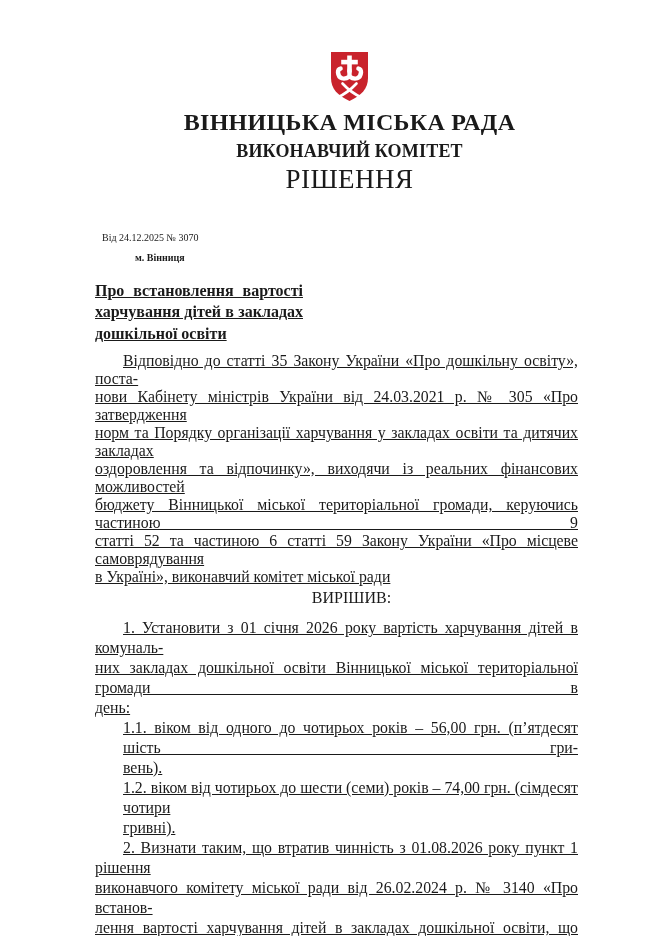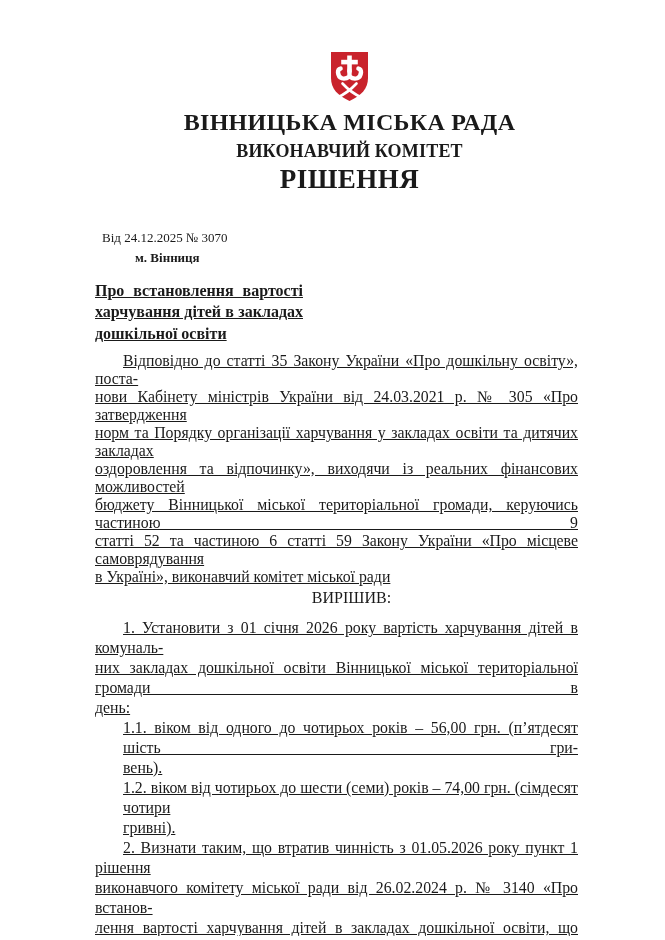--- a/index.html
+++ b/index.html
@@ -15,23 +15,23 @@
     padding:50px 87px 0 95px;
     overflow:hidden;
     font-family:"Liberation Serif","DejaVu Serif",serif;
     color:var(--ink);
   }
   
   .header{text-align:center;margin-left:26px;}
   .emblem{display:block;margin:0 auto;}
   .org{font-size:24px;font-weight:bold;line-height:1.2;margin:5px 0 0;letter-spacing:.3px;}
   .committee{font-size:18px;font-weight:bold;line-height:1.15;margin:4px 0 0;letter-spacing:.2px;}
-  .doctype{font-size:27px;font-weight:bold;line-height:1.15;margin:3px 0 0;letter-spacing:.5px;}
+  .doctype{font-size:27px;font-weight:normal;line-height:1.15;margin:3px 0 0;letter-spacing:.5px;}
   
-  .meta{margin:32px 0 0 7px;font-size:13px;line-height:20px;}
+  .meta{margin:32px 0 0 7px;font-size:10px;line-height:20px;}
   .meta .city{padding-left:33px;font-weight:bold;}
   
   .subject{margin-top:12px;width:208px;font-weight:bold;font-size:16px;line-height:21.5px;}
   
   .bodytext{font-size:15.8px;}
   .intro{margin-top:8px;line-height:18px;}
   .items{line-height:20px;}
   .resolution{margin:2px 0 10px;padding-left:30px;text-align:center;font-size:16px;line-height:20px;}
   
   .tl{text-align:left;text-decoration:underline;}
@@ -92,19 +92,19 @@
       </div>
       <div class="sub">
         <div class="tl j">1.1. віком від одного до чотирьох років – 56,00 грн. (п’ятдесят шість гри-</div>
         <div class="tl">вень).</div>
       </div>
       <div class="sub">
         <div class="tl j">1.2. віком від чотирьох до шести (семи) років – 74,00 грн. (сімдесят чотири</div>
         <div class="tl">гривні).</div>
       </div>
       <div>
-        <div class="tl j ind">2. Визнати таким, що втратив чинність з 01.05.2026 року пункт 1 рішення</div>
+        <div class="tl j ind">2. Визнати таким, що втратив чинність з 01.08.2026 року пункт 1 рішення</div>
         <div class="tl j">виконавчого комітету міської ради від 26.02.2024 р. № 3140 «Про встанов-</div>
         <div class="tl j">лення вартості харчування дітей в закладах дошкільної освіти, що належать до</div>
       </div>
     </div>
 
 </div>
 
 </body></html>

